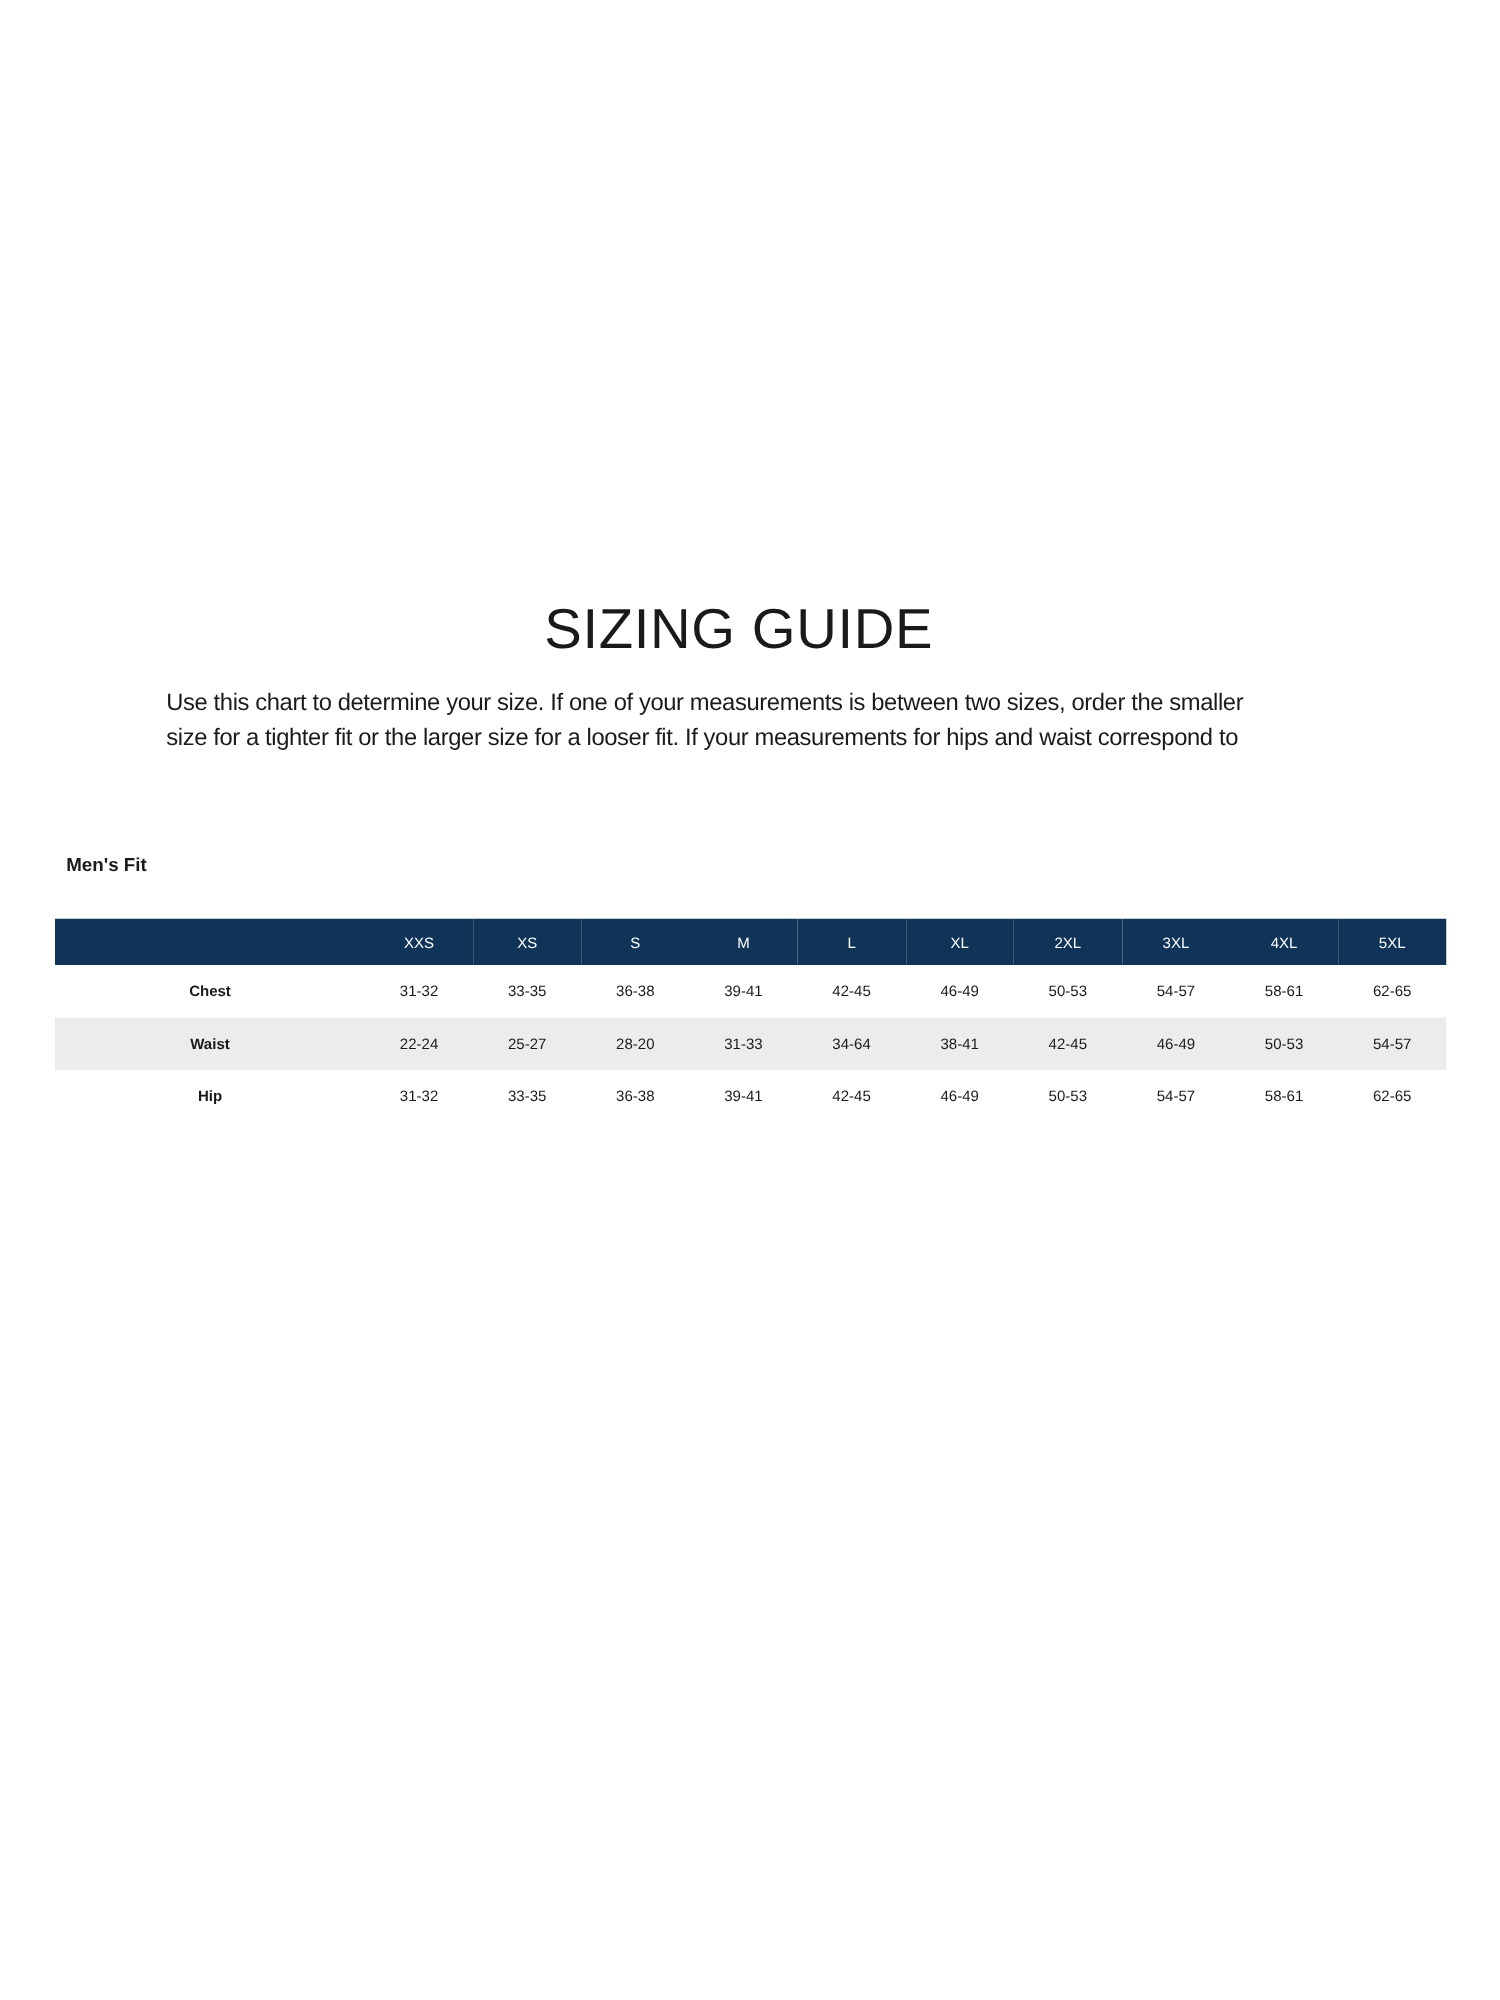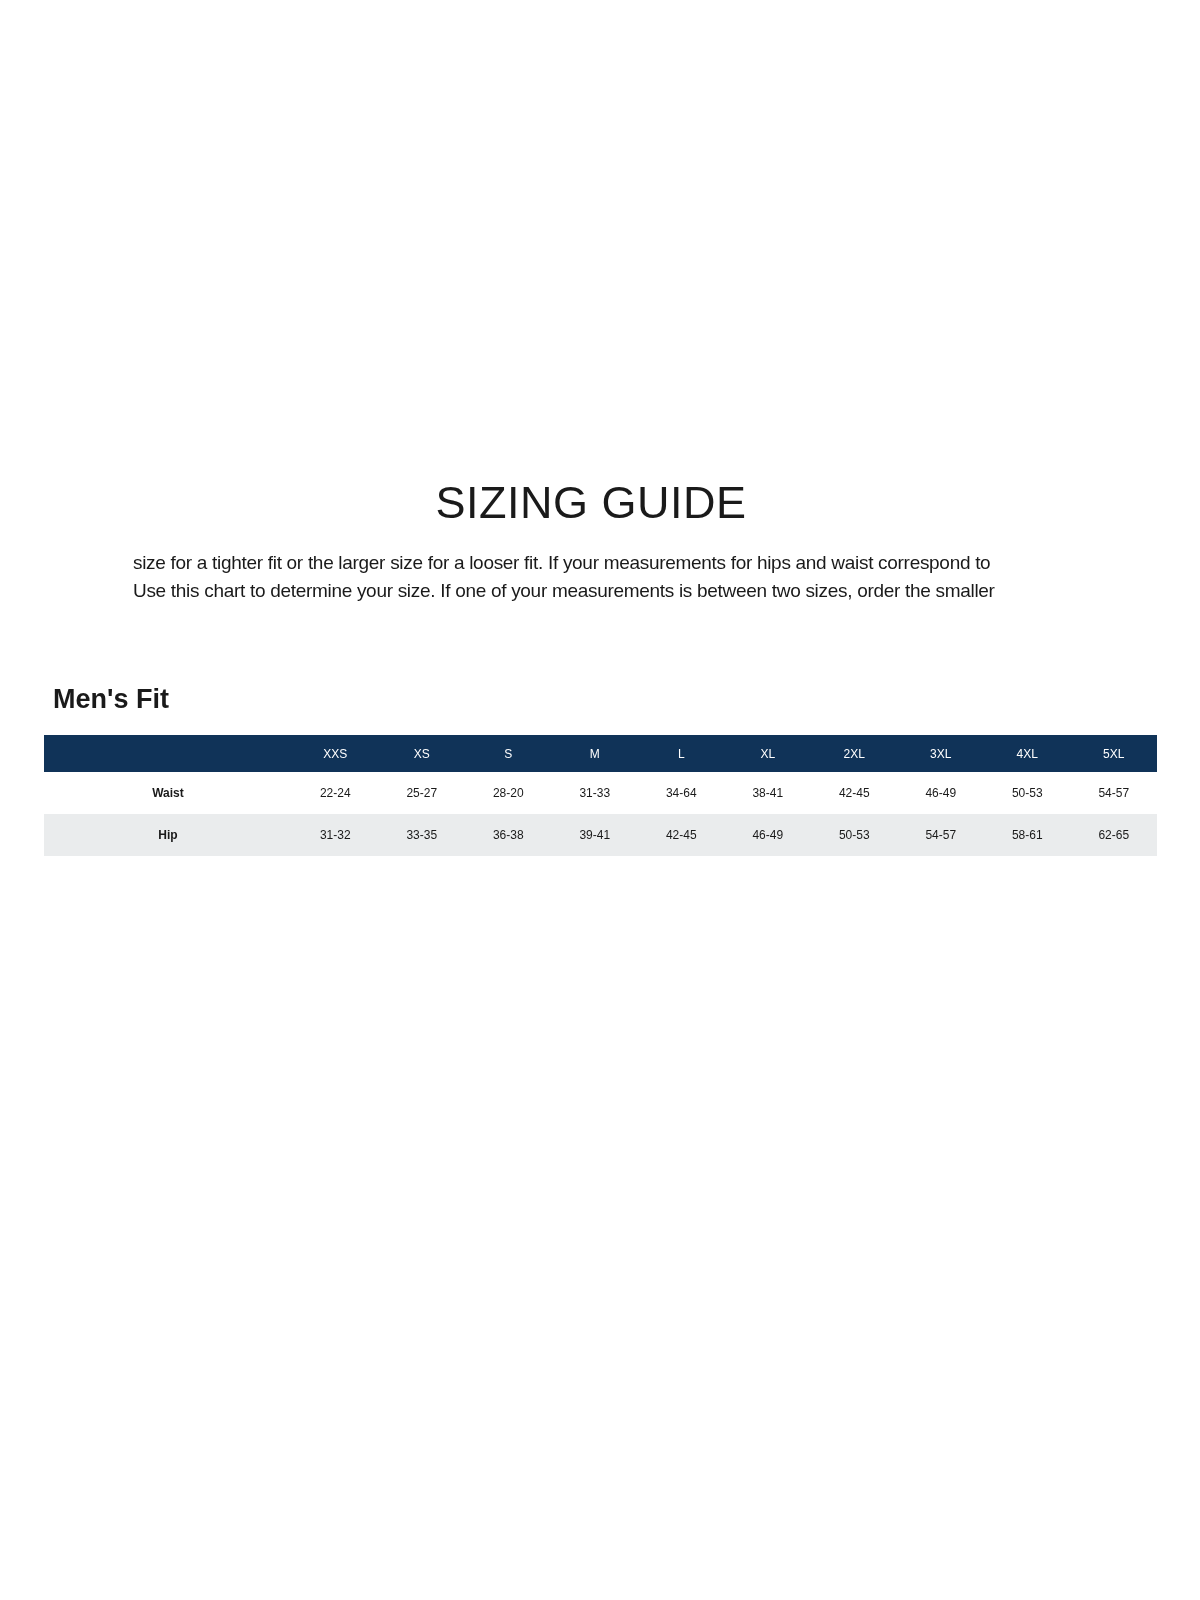--- a/index.html
+++ b/index.html
@@ -35,21 +35,21 @@
     font-size: 19px;
     letter-spacing: -0.3px;
     line-height: 27.5px;
   }
   .intro-line { white-space: nowrap; }
 
   .section-label {
     position: absolute;
     top: 684px;
     left: 53px;
-    font-size: 27px;
+    font-size: 15px;
     font-weight: 700;
   }
 
   .size-table {
     position: absolute;
     top: 735px;
     left: 44px;
     width: 1113px;
     border-collapse: collapse;
     table-layout: fixed;
@@ -74,22 +74,22 @@
   .size-table tbody tr:nth-child(even) { background: var(--alt-row-bg, #eaeced); }
 </style>
 </head>
 <body>
 
 <div class="page">
 
   <h1 class="title">SIZING GUIDE</h1>
 
   <div class="intro">
+    <div class="intro-line">Use this chart to determine your size. If one of your measurements is between two sizes, order the smaller</div>
     <div class="intro-line">size for a tighter fit or the larger size for a looser fit. If your measurements for hips and waist correspond to</div>
-    <div class="intro-line">Use this chart to determine your size. If one of your measurements is between two sizes, order the smaller</div>
   </div>
 
   <div class="section-label">Men's Fit</div>
 
   <table class="size-table">
     <thead>
       <tr>
         <th class="label-col"></th>
       <th>XXS</th>
           <th>XS</th>
@@ -97,20 +97,33 @@
           <th>M</th>
           <th>L</th>
           <th>XL</th>
           <th>2XL</th>
           <th>3XL</th>
           <th>4XL</th>
           <th>5XL</th>
         </tr>
     </thead>
     <tbody>
+        <tr>
+          <th>Chest</th>
+          <td>31-32</td>
+          <td>33-35</td>
+          <td>36-38</td>
+          <td>39-41</td>
+          <td>42-45</td>
+          <td>46-49</td>
+          <td>50-53</td>
+          <td>54-57</td>
+          <td>58-61</td>
+          <td>62-65</td>
+        </tr>
         <tr>
           <th>Waist</th>
           <td>22-24</td>
           <td>25-27</td>
           <td>28-20</td>
           <td>31-33</td>
           <td>34-64</td>
           <td>38-41</td>
           <td>42-45</td>
           <td>46-49</td>

